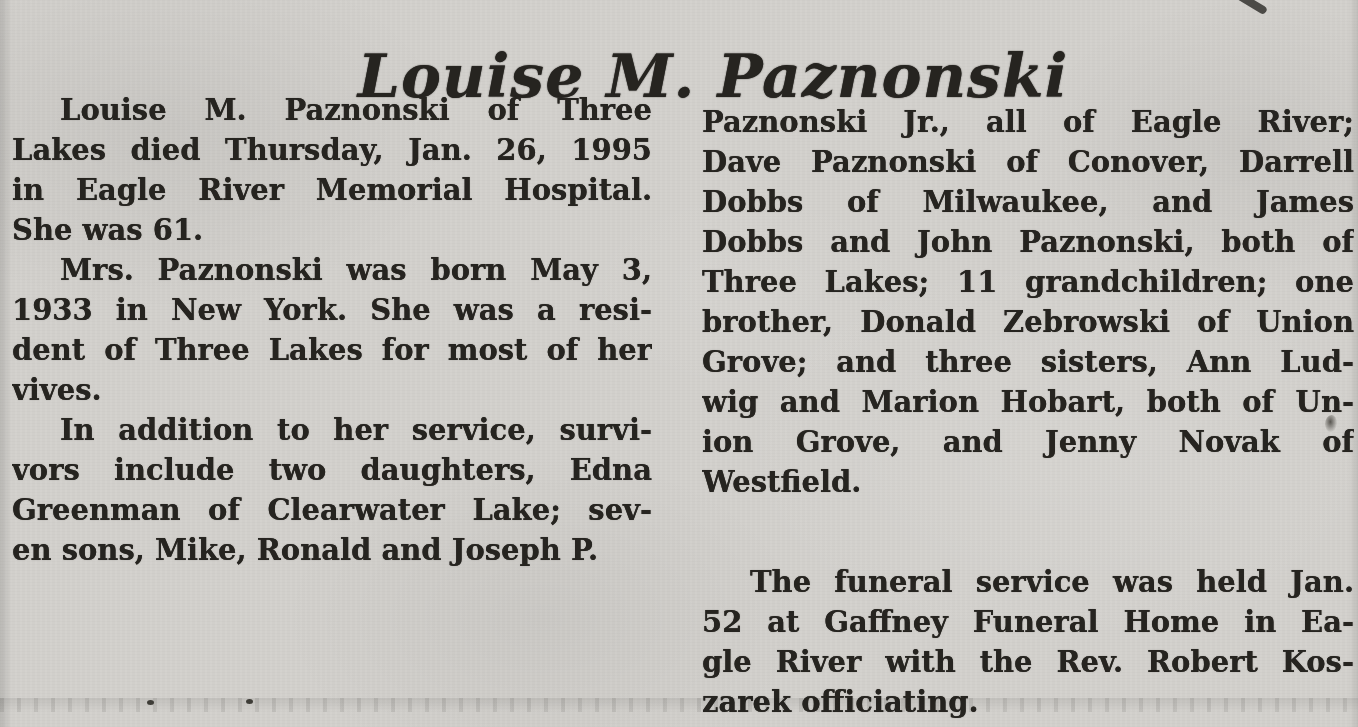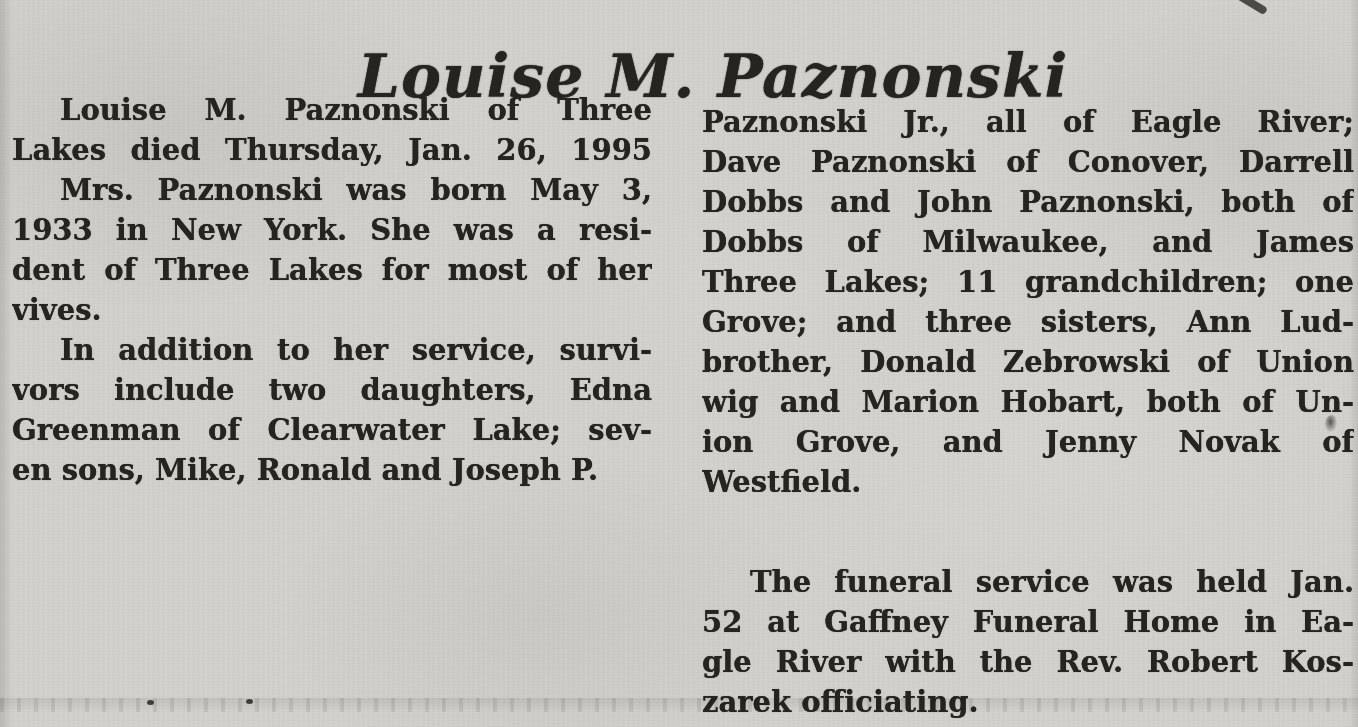--- a/index.html
+++ b/index.html
@@ -92,37 +92,39 @@
 
 <div id="clipping">
   <div class="edge-shadow-left"></div>
   <div class="edge-shadow-right"></div>
 
   <h1 class="headline">Louise M. Paznonski</h1>
 
   <div class="column left">
       <div class="line indent">Louise M. Paznonski of Three</div>
       <div class="line">Lakes died Thursday, Jan. 26, 1995</div>
+      <div class="line">in Eagle River Memorial Hospital.</div>
+      <div class="line last">She was 61.</div>
       <div class="line indent">Mrs. Paznonski was born May 3,</div>
       <div class="line">1933 in New York. She was a resi-</div>
       <div class="line">dent of Three Lakes for most of her</div>
       <div class="line last">vives.</div>
       <div class="line indent">In addition to her service, survi-</div>
       <div class="line">vors include two daughters, Edna</div>
       <div class="line">Greenman of Clearwater Lake; sev-</div>
       <div class="line last">en sons, Mike, Ronald and Joseph P.</div>
     </div>
   <div class="column right">
       <div class="line">Paznonski Jr., all of Eagle River;</div>
       <div class="line">Dave Paznonski of Conover, Darrell</div>
+      <div class="line">Dobbs of Milwaukee, and James</div>
       <div class="line">Dobbs and John Paznonski, both of</div>
-      <div class="line">Dobbs of Milwaukee, and James</div>
       <div class="line">Three Lakes; 11 grandchildren; one</div>
+      <div class="line">brother, Donald Zebrowski of Union</div>
       <div class="line">Grove; and three sisters, Ann Lud-</div>
-      <div class="line">brother, Donald Zebrowski of Union</div>
       <div class="line">wig and Marion Hobart, both of Un-</div>
       <div class="line">ion Grove, and Jenny Novak of</div>
       <div class="line last">Westfield.</div>
       <div class="line gap"></div>
       <div class="line indent">The funeral service was held Jan.</div>
       <div class="line">52 at Gaffney Funeral Home in Ea-</div>
       <div class="line">gle River with the Rev. Robert Kos-</div>
       <div class="line last">zarek officiating.</div>
     </div>
 

